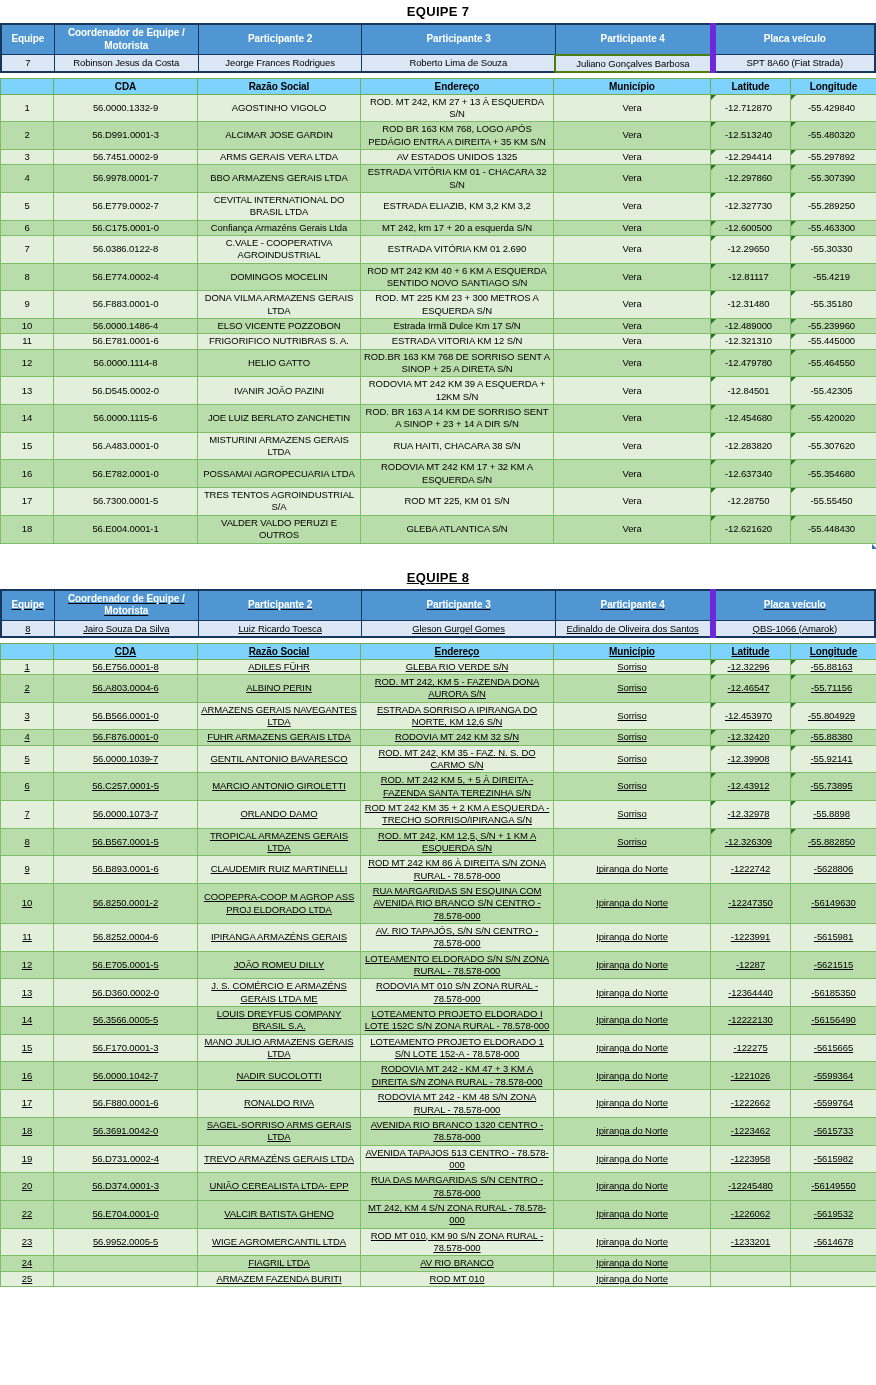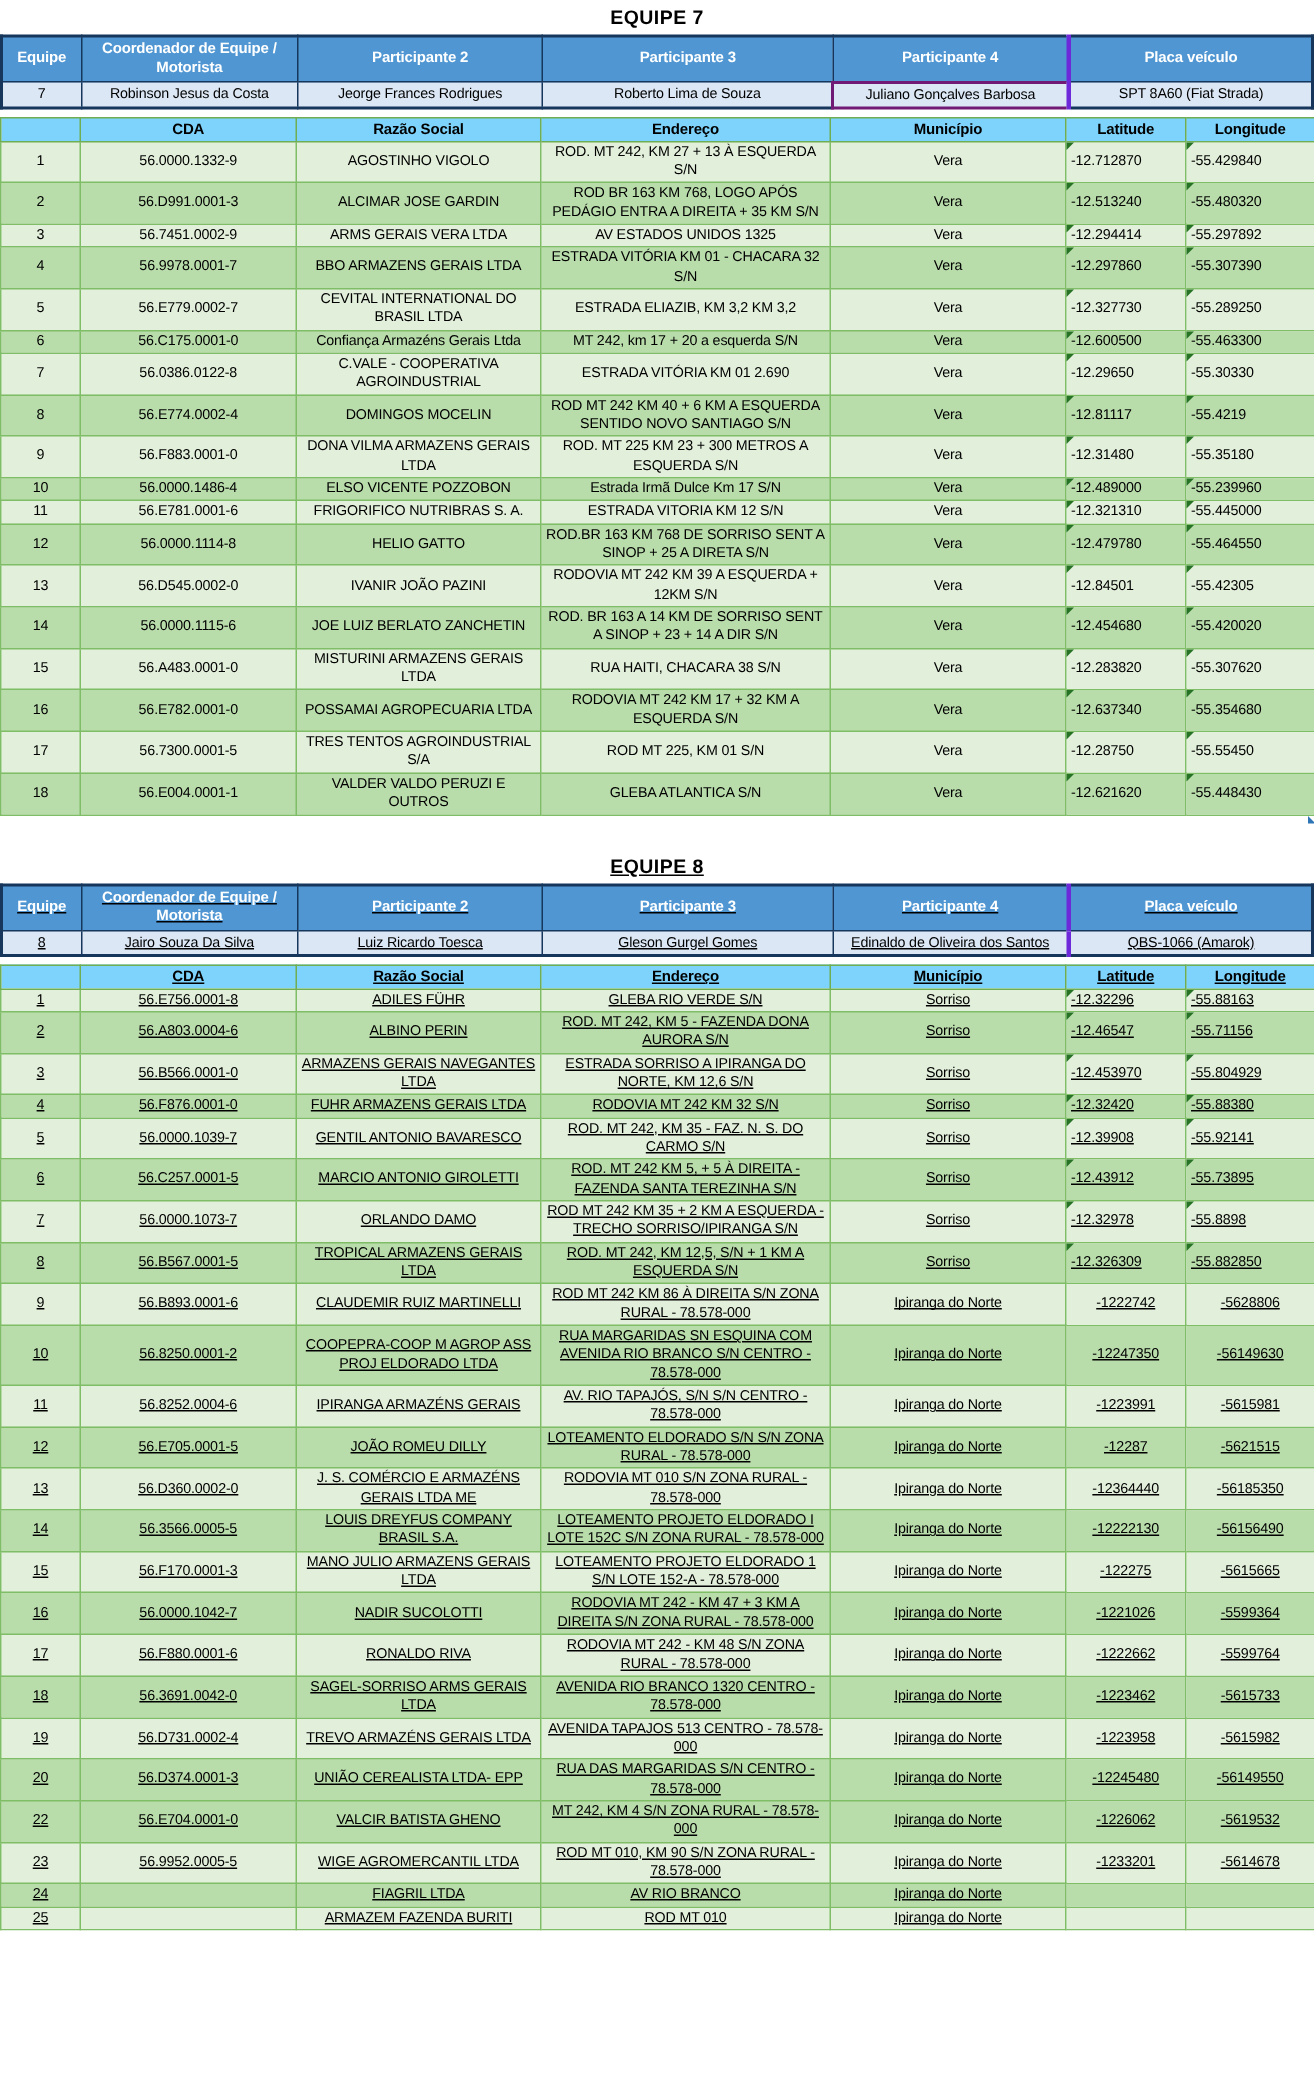--- a/index.html
+++ b/index.html
@@ -8,33 +8,33 @@
   .team-block{width:876px;}
   .team-block.second{margin-top:24px;text-decoration:underline;}
   .team-title{text-align:center;font-weight:bold;font-size:13px;letter-spacing:.3px;padding:2px 0 4px 0;}
   table{border-collapse:collapse;table-layout:fixed;width:876px;}
   
   .crew{border:2px solid #16365c;}
   .crew th{background:#4f96d2;color:#ffffff;font-weight:bold;font-size:10px;line-height:1.25;
            border:1px solid #16365c;padding:2px 3px;text-align:center;letter-spacing:-0.1px;}
   .crew td{background:#dbe7f4;font-size:9.5px;border:1px solid #16365c;padding:2px 3px;
            text-align:center;letter-spacing:-0.1px;}
-  .crew .placa-col{border-left:3px solid #6d28d9;}
-  .crew td.active-cell{border:2px solid #701a75;}
+  .crew .placa-col{border-left:6px solid #6d28d9;}
+  .crew td.active-cell{border:2px solid #4d7c0f;}
   .gap{height:5px;}
   
   .main-wrap{position:relative;}
   .main th{background:#7dd3fc;font-weight:bold;font-size:10px;border:1px solid #6fae53;
            padding:2px 3px;text-align:center;letter-spacing:-0.1px;}
   .main td{font-size:9.5px;border:1px solid #7fbd66;padding:1px 3px;text-align:center;
            line-height:1.3;letter-spacing:-0.1px;word-wrap:break-word;}
   .main tr.odd td{background:#e2efda;}
   .main tr.even td{background:#b9dcab;}
   .main td.coord{position:relative;}
-  .main tr[data-flag="true"] td.coord{text-align:left;padding-right:7px;}
+  .main tr[data-flag="true"] td.coord{text-align:center;padding-right:7px;}
   .flag-tri{position:absolute;top:0;left:0;width:0;height:0;
             border-top:5px solid #267326;border-right:5px solid transparent;}
   .fill-handle{position:absolute;right:-1px;bottom:-5px;width:0;height:0;
                border-top:5px solid transparent;border-left:5px solid #2e75b6;}
 </style>
 </head>
 <body>
 
 <div class="sheet">
 

